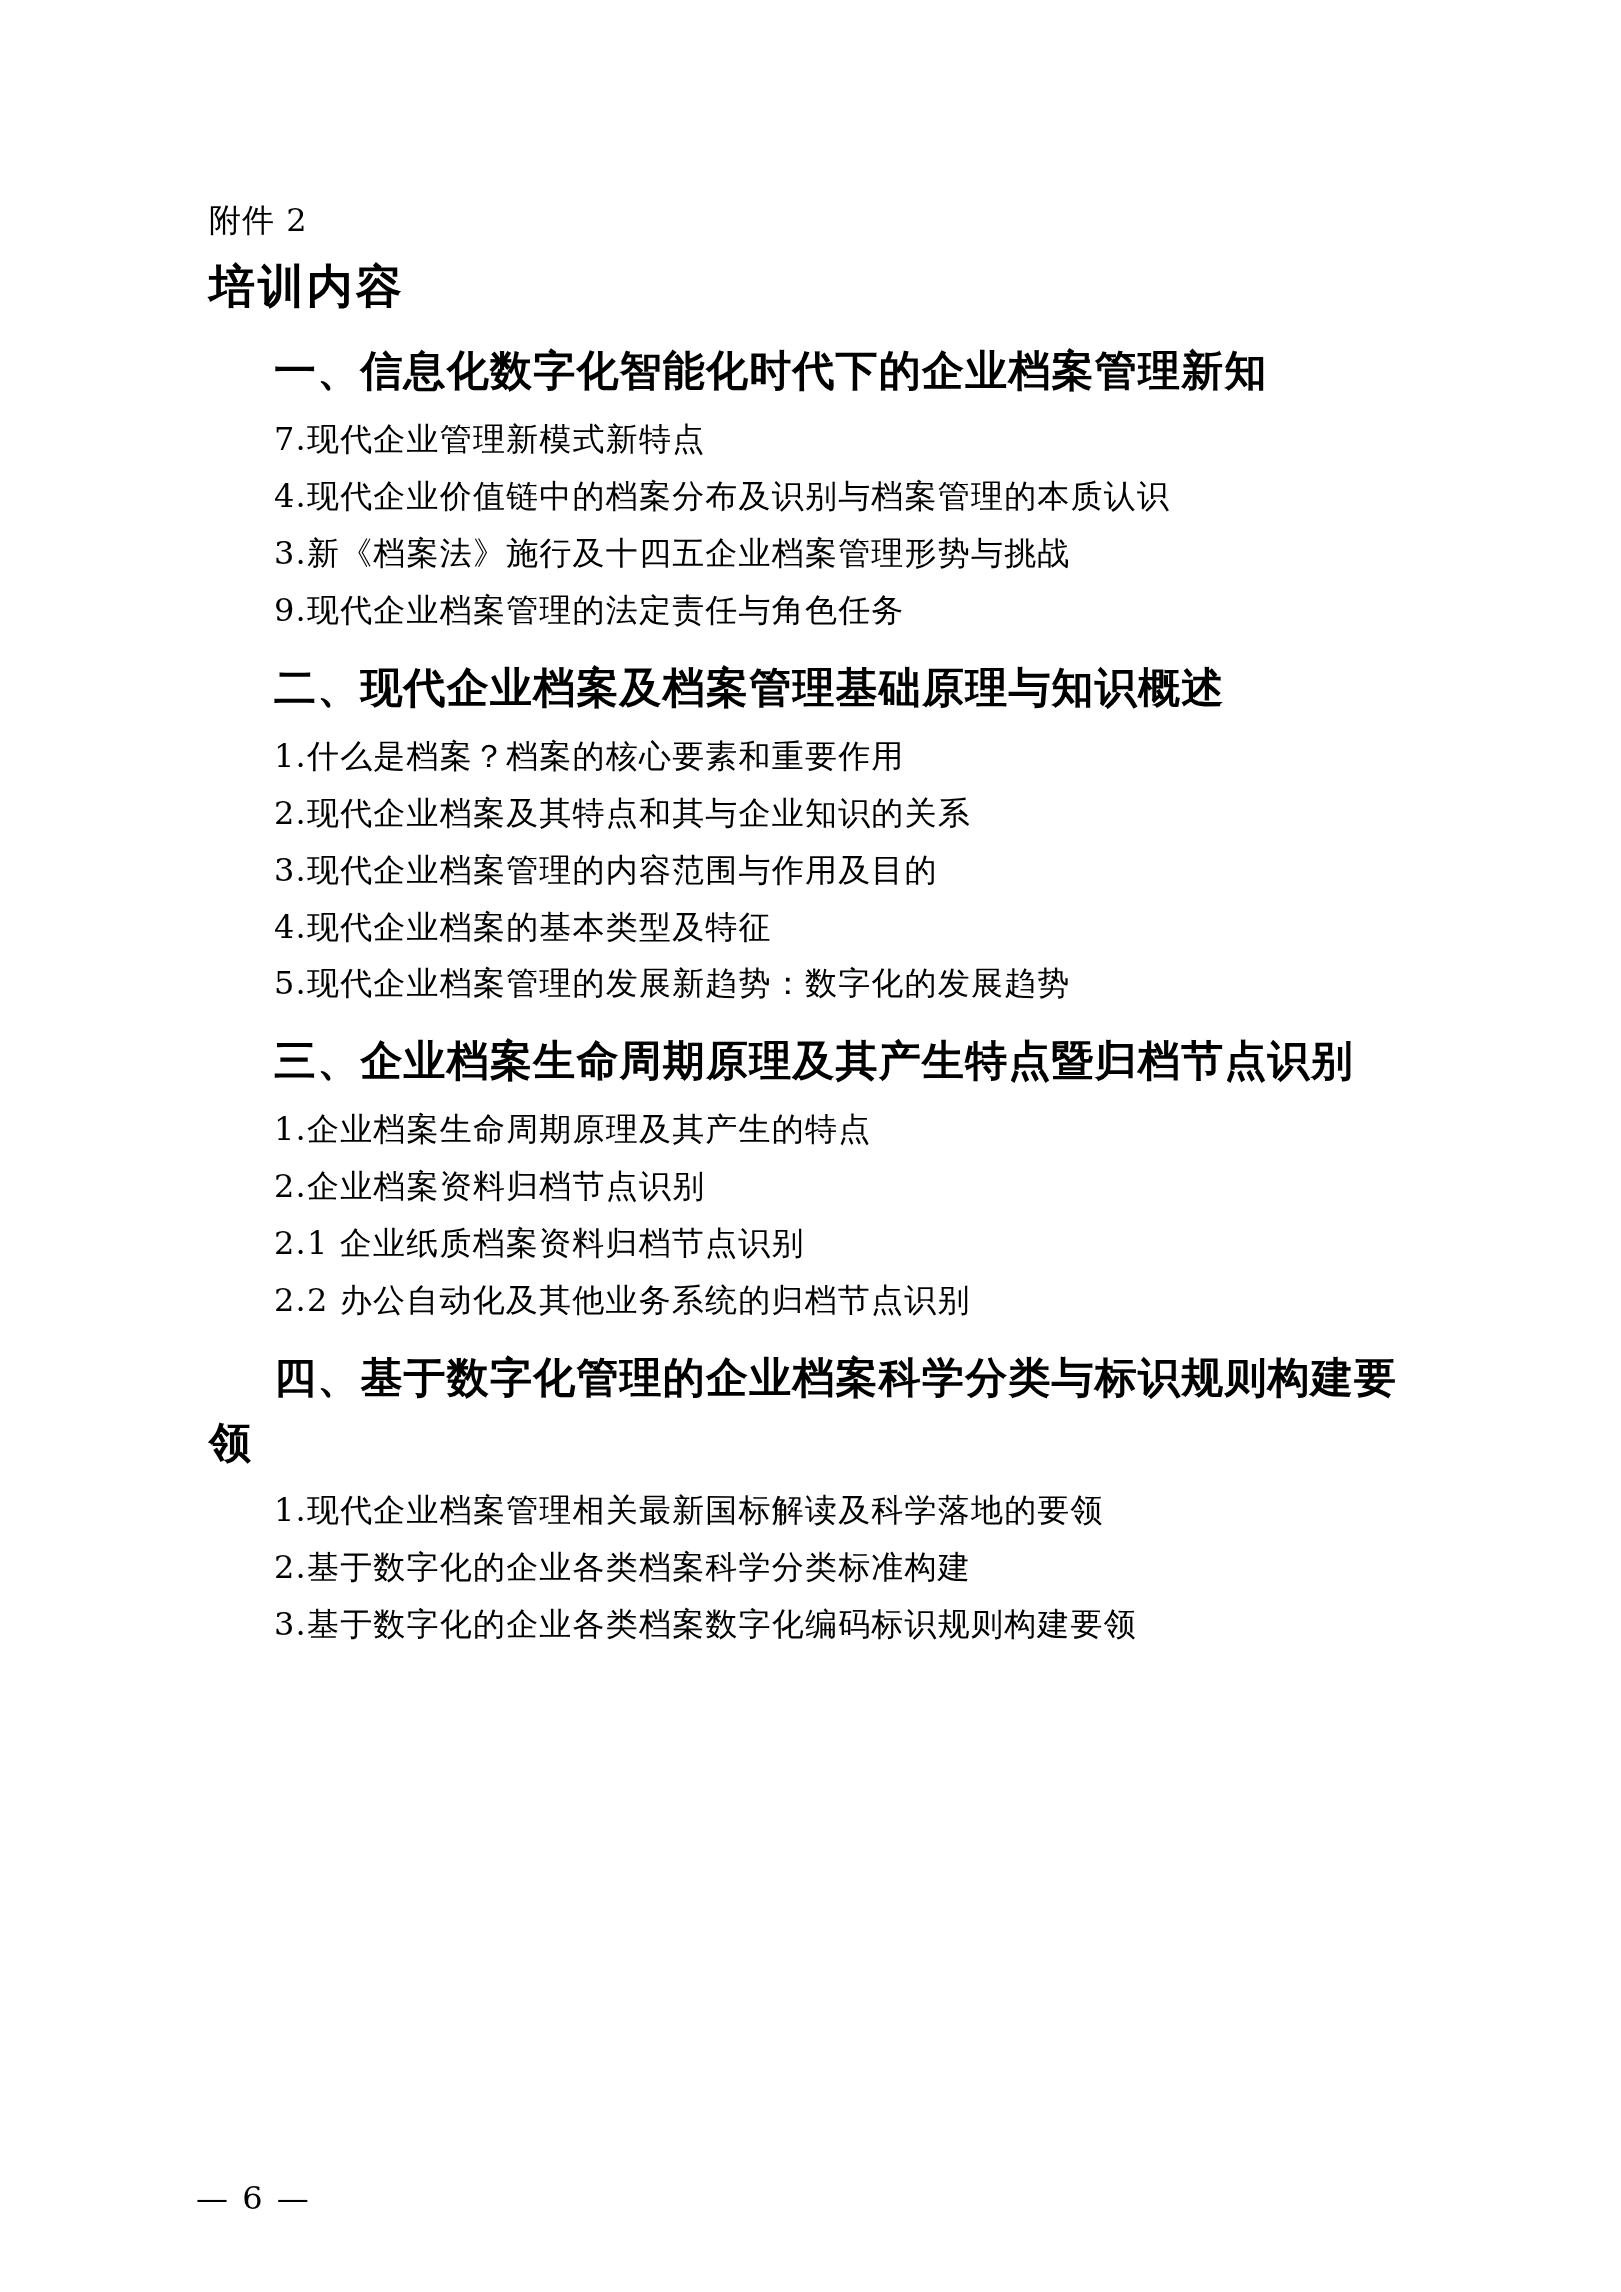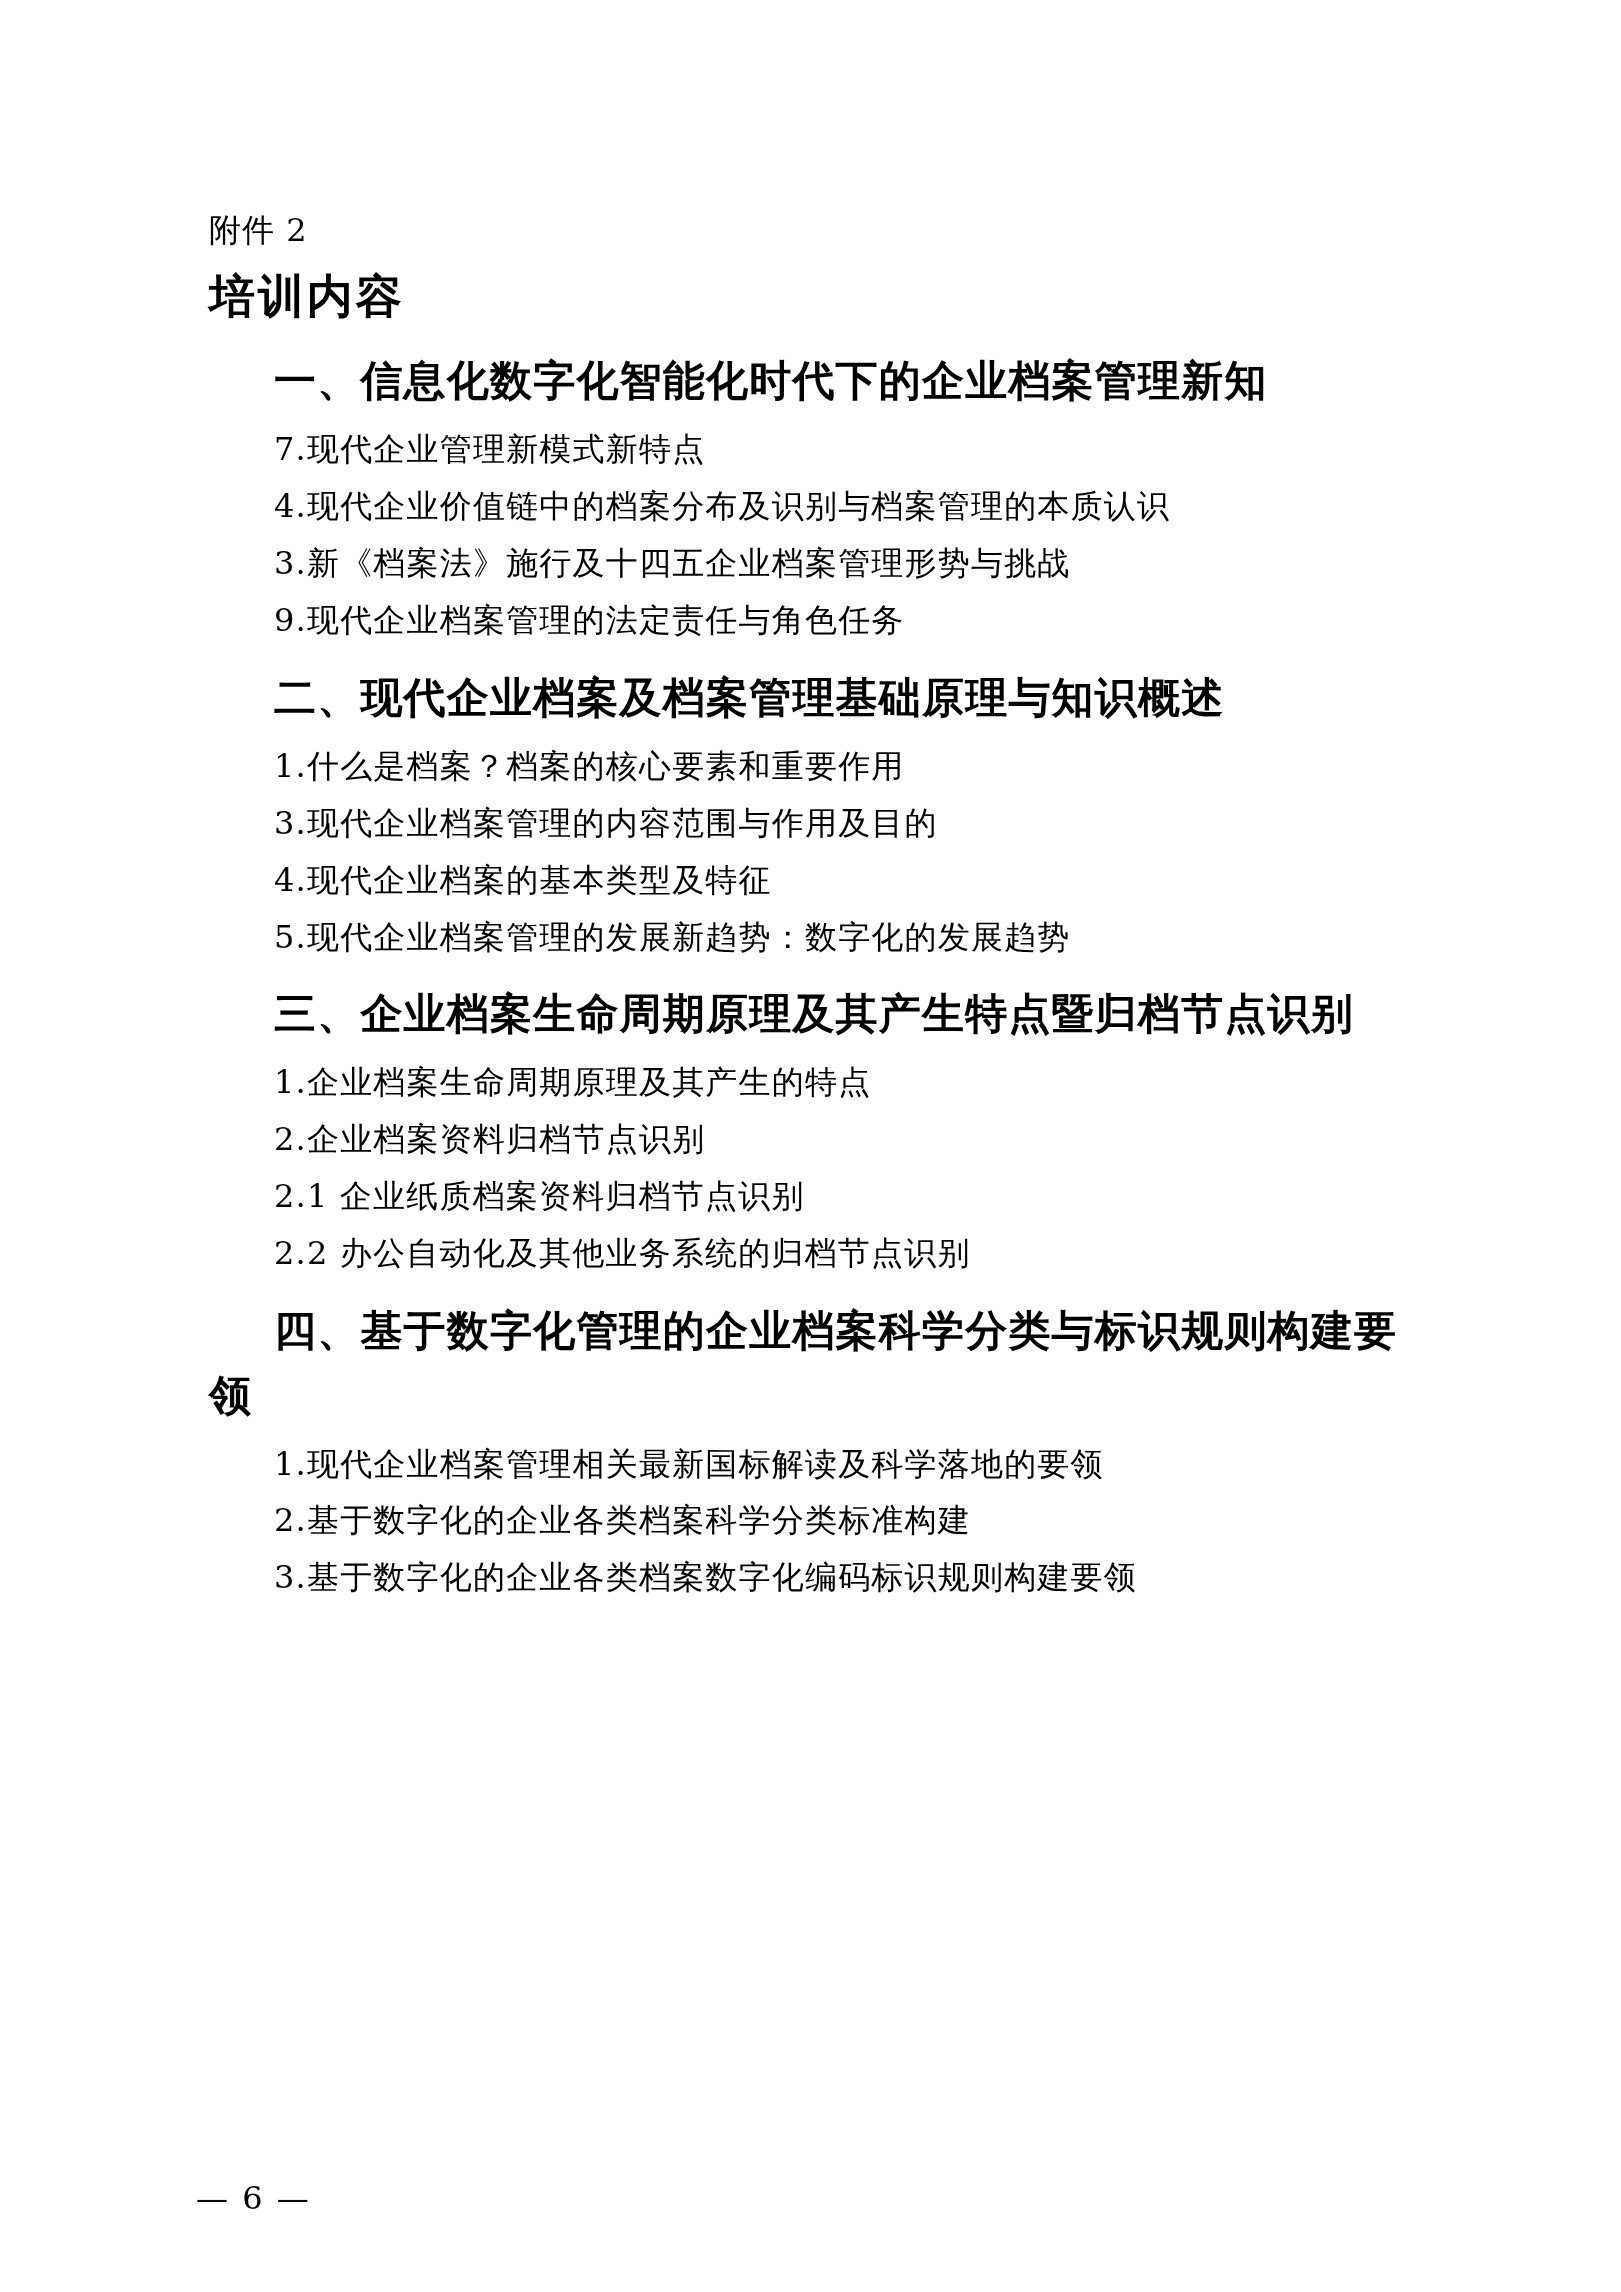--- a/index.html
+++ b/index.html
@@ -13,21 +13,21 @@
     height: 2293px;
     background: #ffffff;
     margin: 0 auto;
     font-family: "DejaVu Serif", "Liberation Serif", serif;
     color: #000000;
     overflow: hidden;
   }
   .content {
     position: absolute;
     left: 209px;
-    top: 211px;
+    top: 201px;
     width: 1215px;
   }
   .attachment-label {
     font-family: "DejaVu Serif", "Liberation Serif", serif;
     font-size: 32px;
     line-height: 1.2;
     letter-spacing: 1px;
     margin-bottom: 17.6px;
   }
   .doc-title {
@@ -79,20 +79,21 @@
     <div class="doc-title">培训内容</div>
 
     <div class="section-heading">一、信息化数字化智能化时代下的企业档案管理新知</div>
     <p class="item">7.现代企业管理新模式新特点</p>
     <p class="item wrap">4.现代企业价值链中的档案分布及识别与档案管理的本质认识</p>
     <p class="item">3.新《档案法》施行及十四五企业档案管理形势与挑战</p>
     <p class="item">9.现代企业档案管理的法定责任与角色任务</p>
 
     <div class="section-heading">二、现代企业档案及档案管理基础原理与知识概述</div>
     <p class="item">1.什么是档案？档案的核心要素和重要作用</p>
+    <p class="item">2.现代企业档案及其特点和其与企业知识的关系</p>
     <p class="item">3.现代企业档案管理的内容范围与作用及目的</p>
     <p class="item">4.现代企业档案的基本类型及特征</p>
     <p class="item">5.现代企业档案管理的发展新趋势：数字化的发展趋势</p>
 
     <div class="section-heading">三、企业档案生命周期原理及其产生特点暨归档节点识别</div>
     <p class="item">1.企业档案生命周期原理及其产生的特点</p>
     <p class="item">2.企业档案资料归档节点识别</p>
     <p class="item">2.1 企业纸质档案资料归档节点识别</p>
     <p class="item">2.2 办公自动化及其他业务系统的归档节点识别</p>
 

